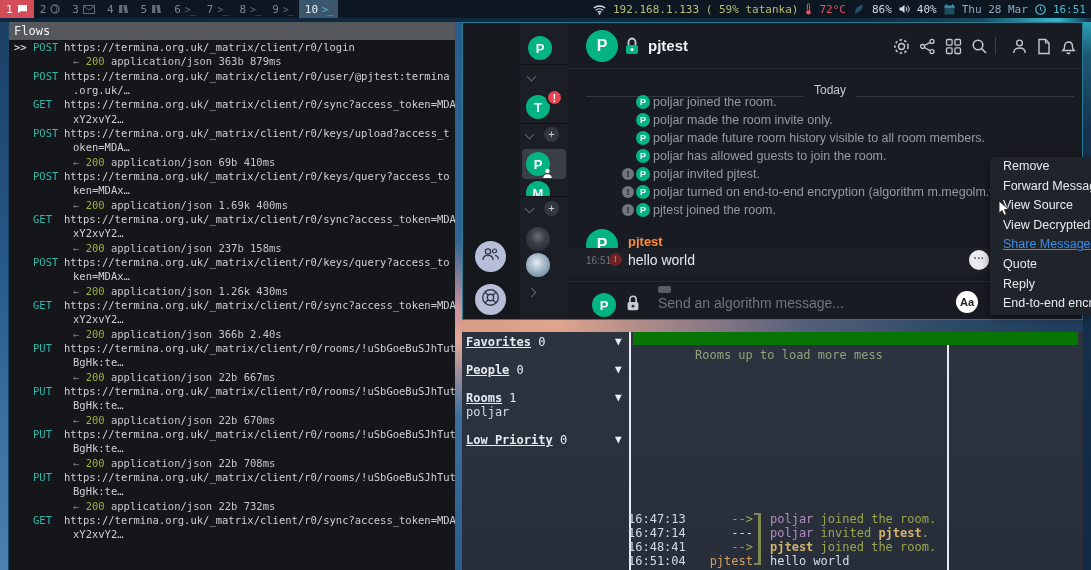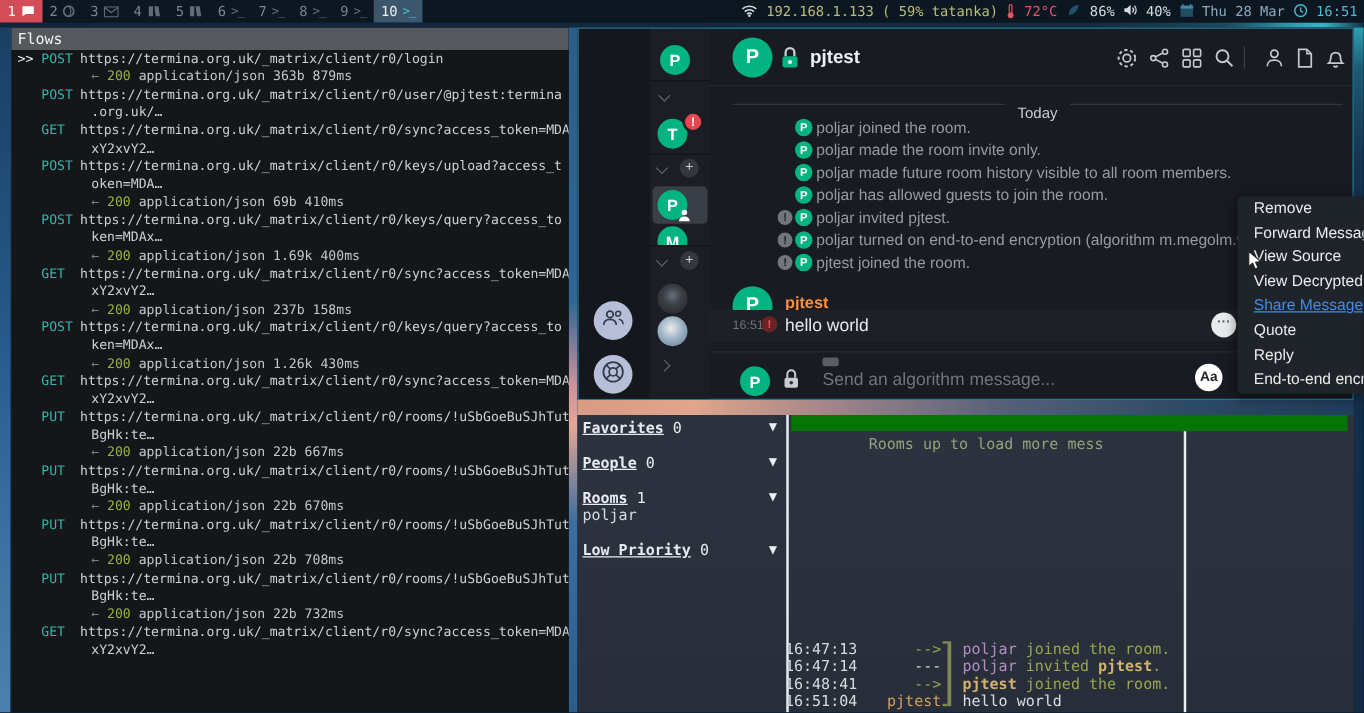--- a/index.html
+++ b/index.html
@@ -12,21 +12,21 @@
     justify-content:space-between;align-items:center;font-family:"DejaVu Sans Mono",monospace;
     font-size:11px;color:#78858f;z-index:30}
   .ws-list{display:flex;height:18px}
   .ws{display:flex;align-items:center;gap:4px;padding:0 6px;height:18px;color:#78858f}
   .ws .ws-icon{display:flex;align-items:center;color:#5f6b78}
   .ws.urgent{background:#d24d57;color:#fff}
   .ws.urgent .ws-icon{color:#fff}
   .ws.focused{background:#3c566c;color:#e9eef3}
   .ws.focused .ws-icon{color:#49c0d4}
   .ticon{font-size:10px;letter-spacing:-1px}
-  .status{display:flex;align-items:flex-start;gap:7px;padding-right:5px;white-space:nowrap}
+  .status{display:flex;align-items:center;gap:7px;padding-right:5px;white-space:nowrap}
   .st-net{color:#b9bd78}.st-temp{color:#e25560}.st-pct{color:#d5dbe1}
   .st-date{color:#8fa9bd}.st-time{color:#4fb9cc}
   .sico{display:flex;align-items:center}
 
   
   .gap-top{left:0;top:18px;width:1091px;height:4px;
     background:linear-gradient(90deg,#10263c 0%,#132a40 80%,#1b4a5e 90%,#2f9fb2 95%,#35b6c6 97%,#153048 100%)}
   .gap-left{left:0;top:22px;width:8px;height:548px;
     background:linear-gradient(180deg,#1a3f63 0%,#27598a 45%,#3a6d9e 70%,#4d80ad 100%)}
   .gap-mid{left:455px;top:22px;width:7px;height:548px;
@@ -71,21 +71,21 @@
     color:#cfd3d9;font-size:11px;line-height:14px;text-align:center}
   .rl-selected{position:absolute;left:2px;width:44px;height:30px;background:#3a3e46;border-radius:4px}
   .badge-urgent{position:absolute;width:17px;height:17px;border-radius:50%;background:#e8464f;
     color:#fff;font-size:10px;font-weight:bold;text-align:center;line-height:16px;border:2px solid #1b1e24}
   .person-overlay{position:absolute}
   .el-main{position:absolute;left:105px;top:0;width:516px;height:298px}
   .el-header{position:absolute;left:0;top:0;width:516px;height:46px;border-bottom:1px solid #26292f}
   .room-name{position:absolute;left:80px;top:14px;font-size:15px;font-weight:bold;color:#eef1f4}
   .hd-ico{position:absolute;top:15px;color:#c3c8cf;cursor:pointer}
   .hd-div{position:absolute;left:427px;top:14px;width:1px;height:18px;background:#3a3f46}
-  .el-today{position:absolute;left:18px;right:10px;top:60px;display:flex;align-items:flex-start;gap:10px;
+  .el-today{position:absolute;left:18px;right:10px;top:60px;display:flex;align-items:flex-end;gap:10px;
     color:#c6cad1;font-size:12px}
   .el-today::before,.el-today::after{content:"";flex:1;height:1px;background:#33363c}
   .ev-stack{position:absolute;left:54px;top:70px;right:8px}
   .ev-row{height:18px;display:flex;align-items:center;overflow:hidden;white-space:nowrap}
   .ev-warn{width:12px;height:12px;border-radius:50%;background:#70757e;color:#1b1e24;font-size:9px;
     font-weight:bold;text-align:center;line-height:12px;margin-right:2px;flex:none}
   .ev-avatar{width:14px;height:14px;border-radius:50%;background:#03b381;color:#fff;font-size:9px;
     font-weight:bold;text-align:center;line-height:14px;margin-right:3px;flex:none}
   .ev-text{font-size:12.5px;color:#959aa4}
   .msg-avatar{position:absolute;left:18px;top:206px}
@@ -290,20 +290,21 @@
       <div class="fl-line fl-cont">ken=MDAx…</div>
       <div class="fl-line fl-resp"><span class="fl-arrow">← </span><span class="fl-status">200</span><span class="fl-meta"> application/json 1.69k 400ms</span></div>
       <div class="fl-line"><span class="fl-method">GET</span><span class="fl-url">https://termina.org.uk/_matrix/client/r0/sync?access_token=MDA</span></div>
       <div class="fl-line fl-cont">xY2xvY2…</div>
       <div class="fl-line fl-resp"><span class="fl-arrow">← </span><span class="fl-status">200</span><span class="fl-meta"> application/json 237b 158ms</span></div>
       <div class="fl-line"><span class="fl-method">POST</span><span class="fl-url">https://termina.org.uk/_matrix/client/r0/keys/query?access_to</span></div>
       <div class="fl-line fl-cont">ken=MDAx…</div>
       <div class="fl-line fl-resp"><span class="fl-arrow">← </span><span class="fl-status">200</span><span class="fl-meta"> application/json 1.26k 430ms</span></div>
       <div class="fl-line"><span class="fl-method">GET</span><span class="fl-url">https://termina.org.uk/_matrix/client/r0/sync?access_token=MDA</span></div>
       <div class="fl-line fl-cont">xY2xvY2…</div>
+      <div class="fl-line fl-resp"><span class="fl-arrow">← </span><span class="fl-status">200</span><span class="fl-meta"> application/json 366b 2.40s</span></div>
       <div class="fl-line"><span class="fl-method">PUT</span><span class="fl-url">https://termina.org.uk/_matrix/client/r0/rooms/!uSbGoeBuSJhTut</span></div>
       <div class="fl-line fl-cont">BgHk:te…</div>
       <div class="fl-line fl-resp"><span class="fl-arrow">← </span><span class="fl-status">200</span><span class="fl-meta"> application/json 22b 667ms</span></div>
       <div class="fl-line"><span class="fl-method">PUT</span><span class="fl-url">https://termina.org.uk/_matrix/client/r0/rooms/!uSbGoeBuSJhTut</span></div>
       <div class="fl-line fl-cont">BgHk:te…</div>
       <div class="fl-line fl-resp"><span class="fl-arrow">← </span><span class="fl-status">200</span><span class="fl-meta"> application/json 22b 670ms</span></div>
       <div class="fl-line"><span class="fl-method">PUT</span><span class="fl-url">https://termina.org.uk/_matrix/client/r0/rooms/!uSbGoeBuSJhTut</span></div>
       <div class="fl-line fl-cont">BgHk:te…</div>
       <div class="fl-line fl-resp"><span class="fl-arrow">← </span><span class="fl-status">200</span><span class="fl-meta"> application/json 22b 708ms</span></div>
       <div class="fl-line"><span class="fl-method">PUT</span><span class="fl-url">https://termina.org.uk/_matrix/client/r0/rooms/!uSbGoeBuSJhTut</span></div>

